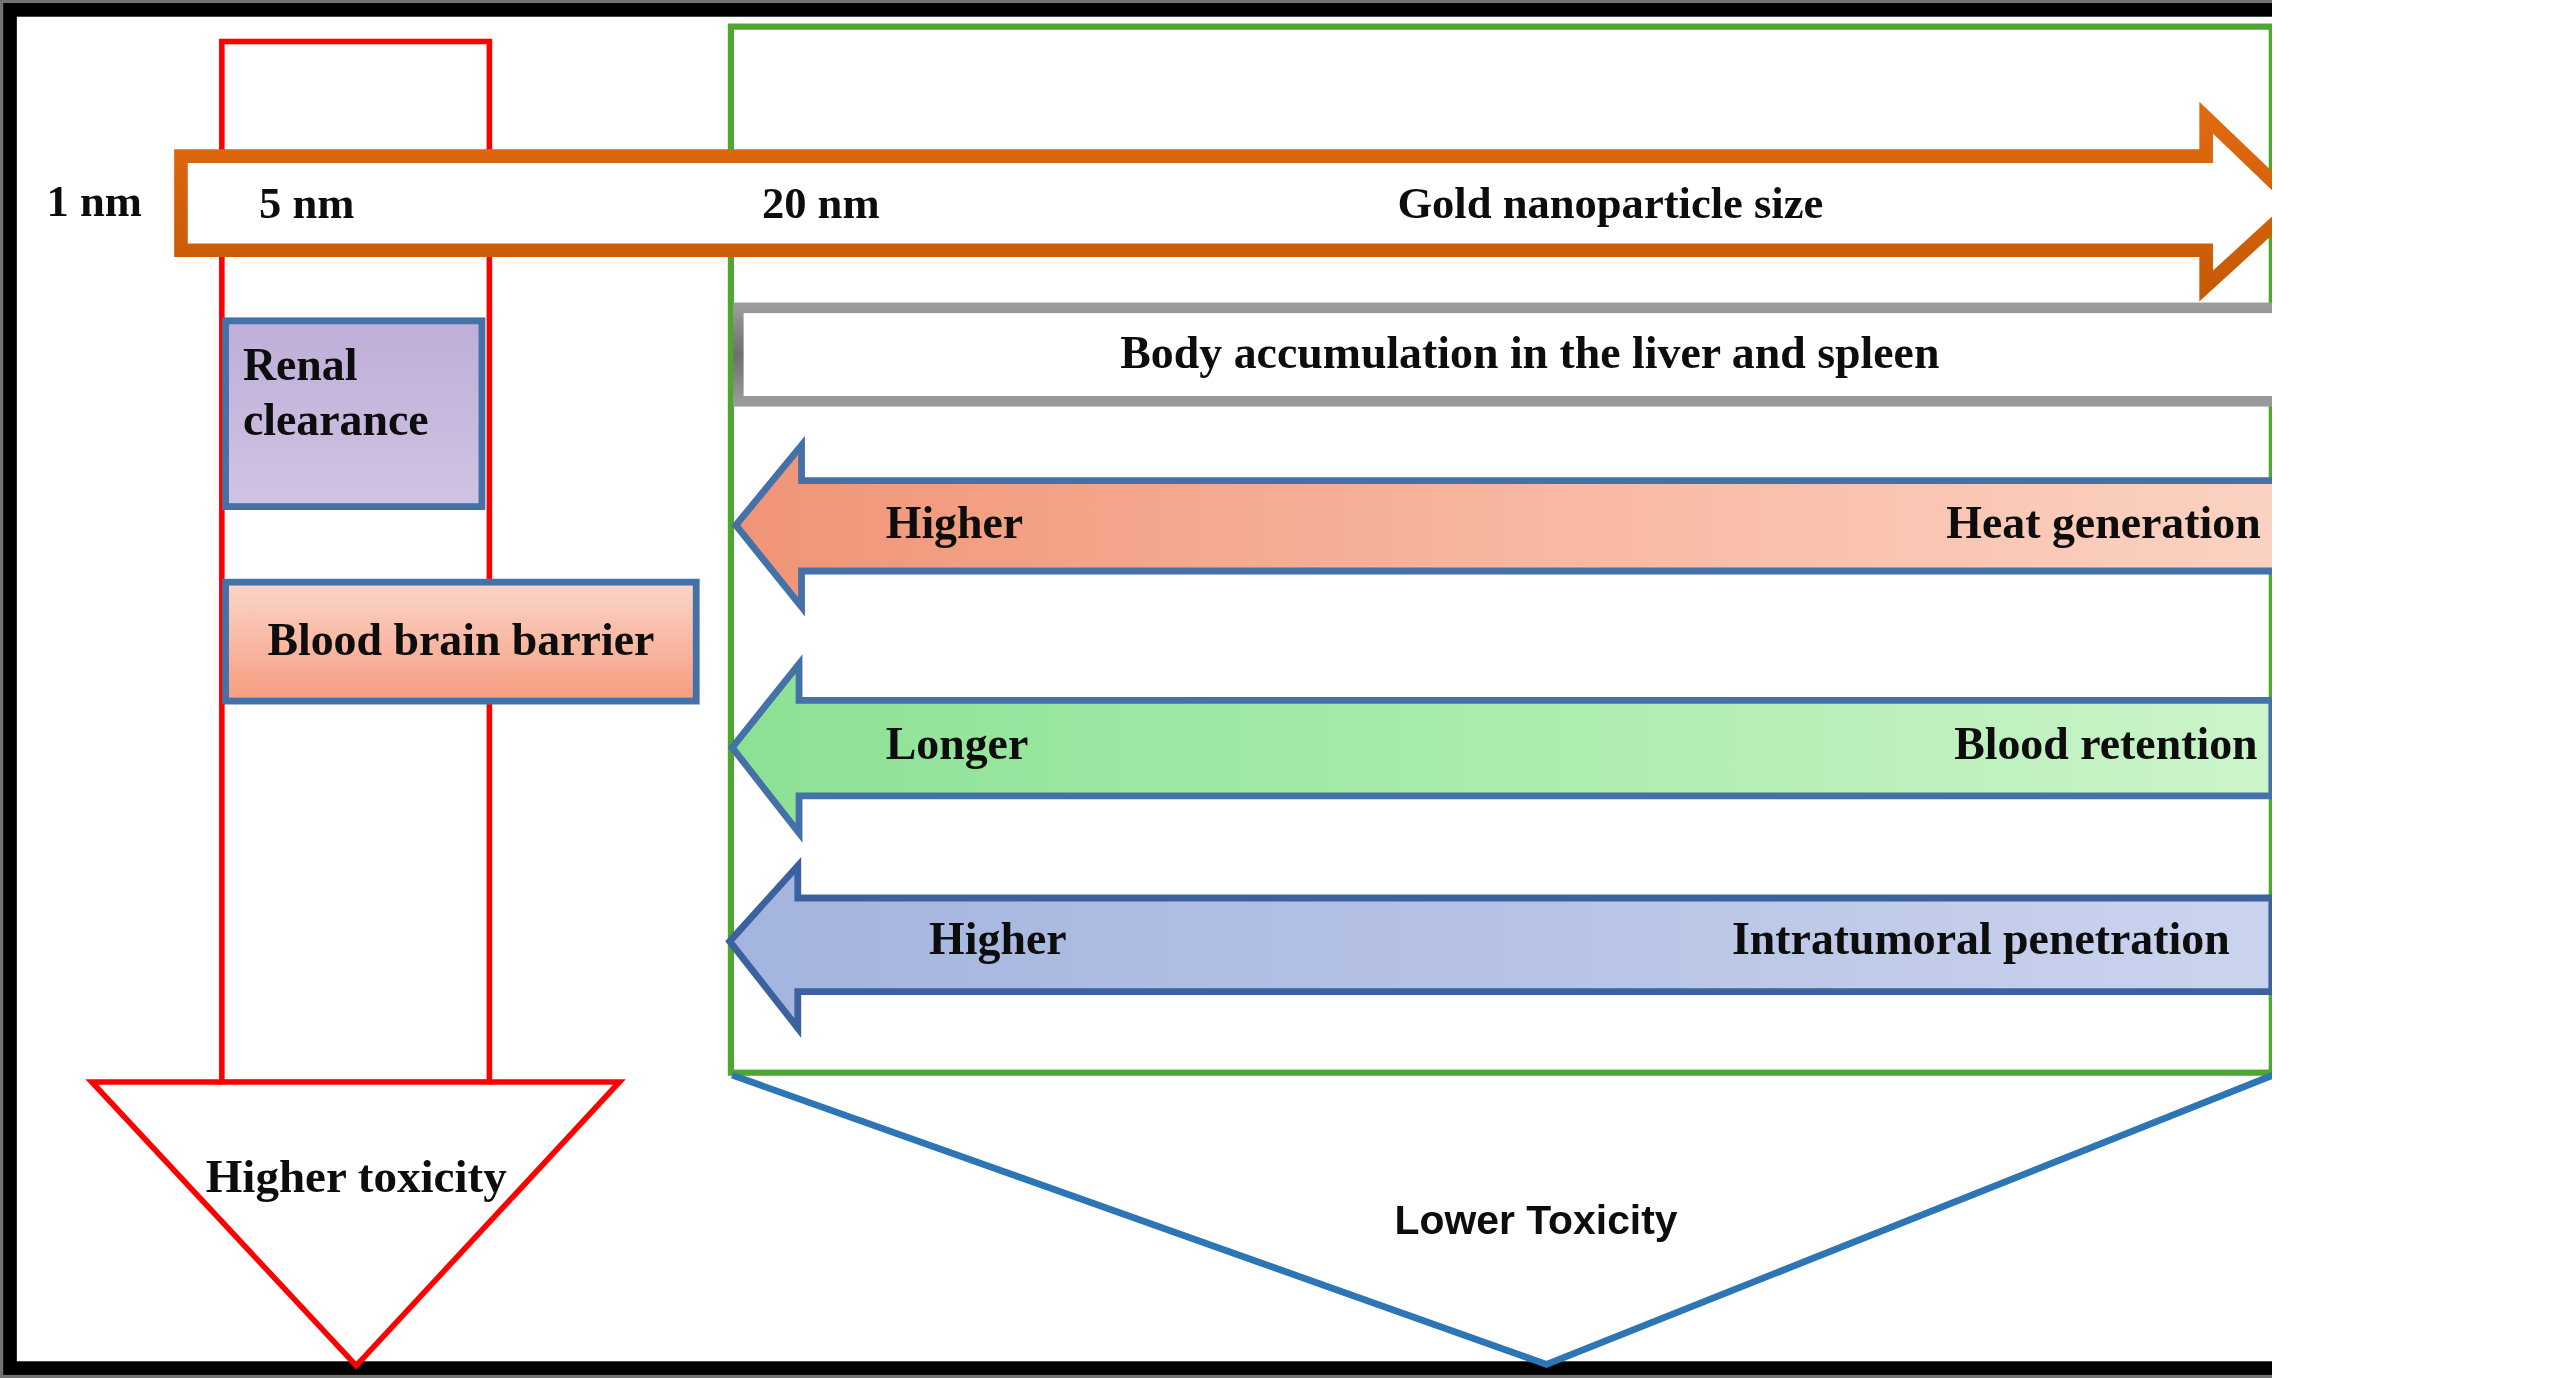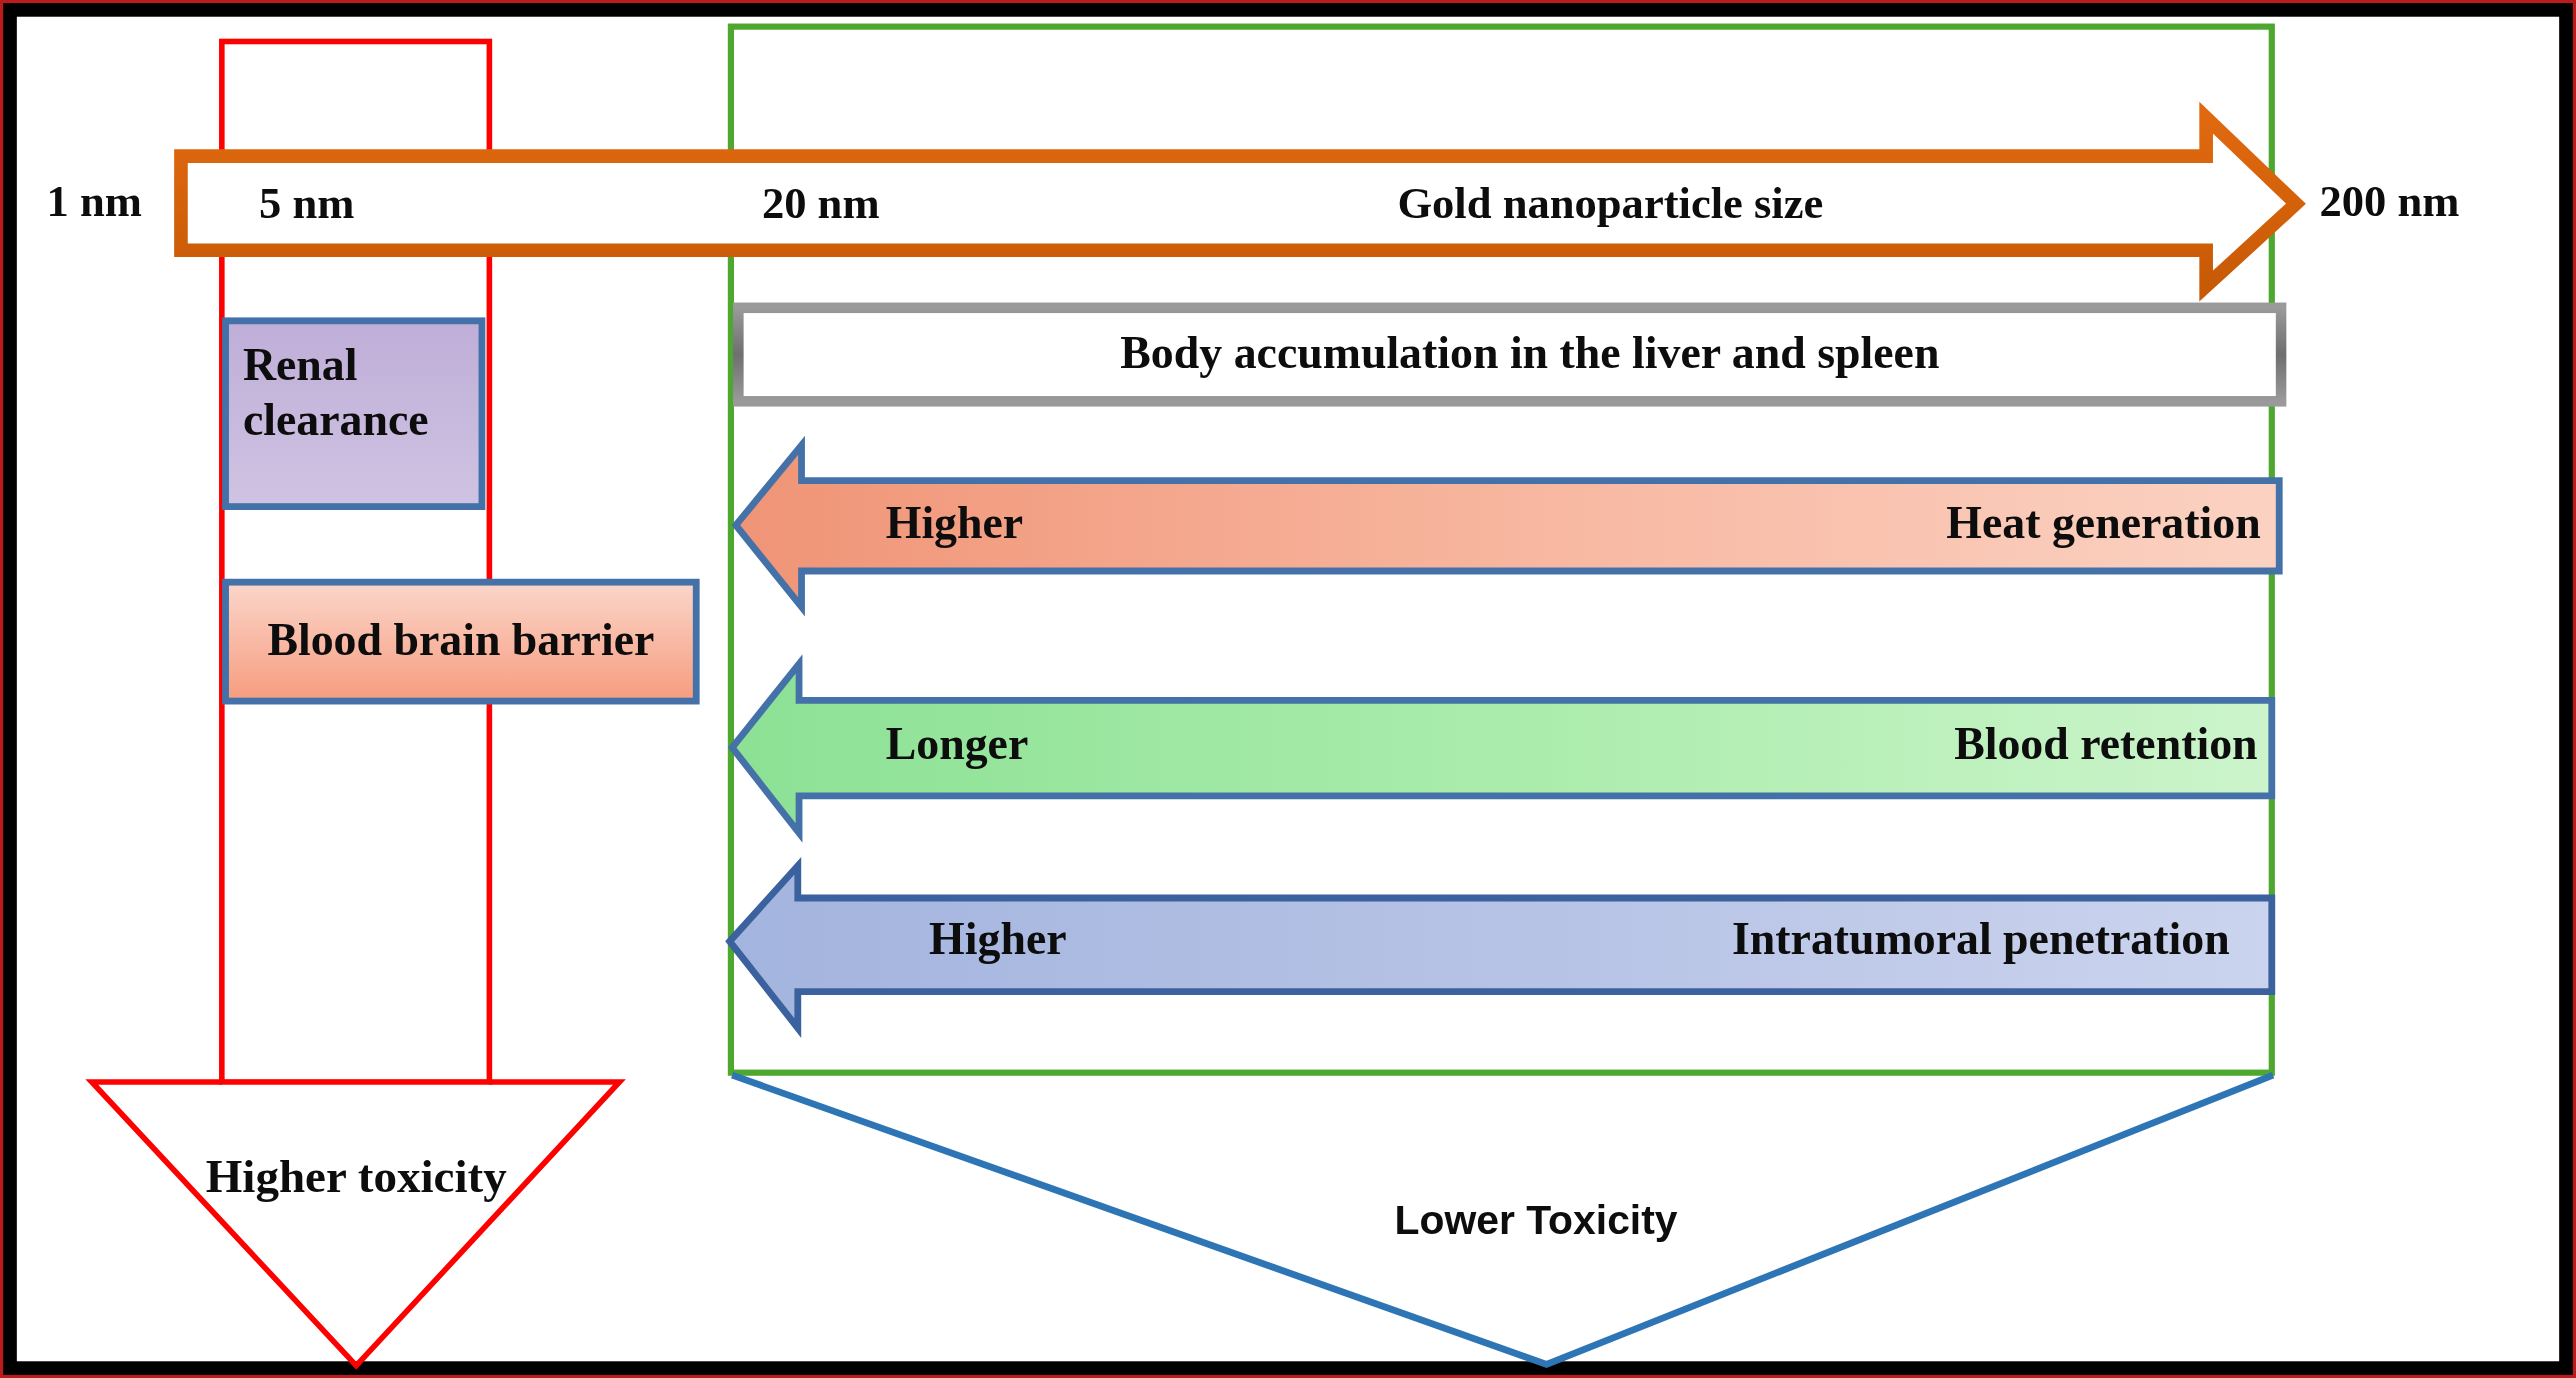--- a/index.html
+++ b/index.html
@@ -2,23 +2,23 @@
 <html style="font-size:10px"><head>
 <meta charset="utf-8">
 <style>
   html, body {
     margin: 0;
     padding: 0;
     background: #ffffff;
   }
   #stage {
     position: relative;
-    width: 2576px;
+    width: 2272px;
     height: 1378px;
-    background: #b91c1c;
+    background: #737373;
     font-family: "Liberation Serif", "DejaVu Serif", serif;
     overflow: hidden;
     text-decoration: underline;
   }
   #diagram {
     position: absolute;
     inset: 0;
     width: 2576px;
     height: 1378px;
     display: block;

